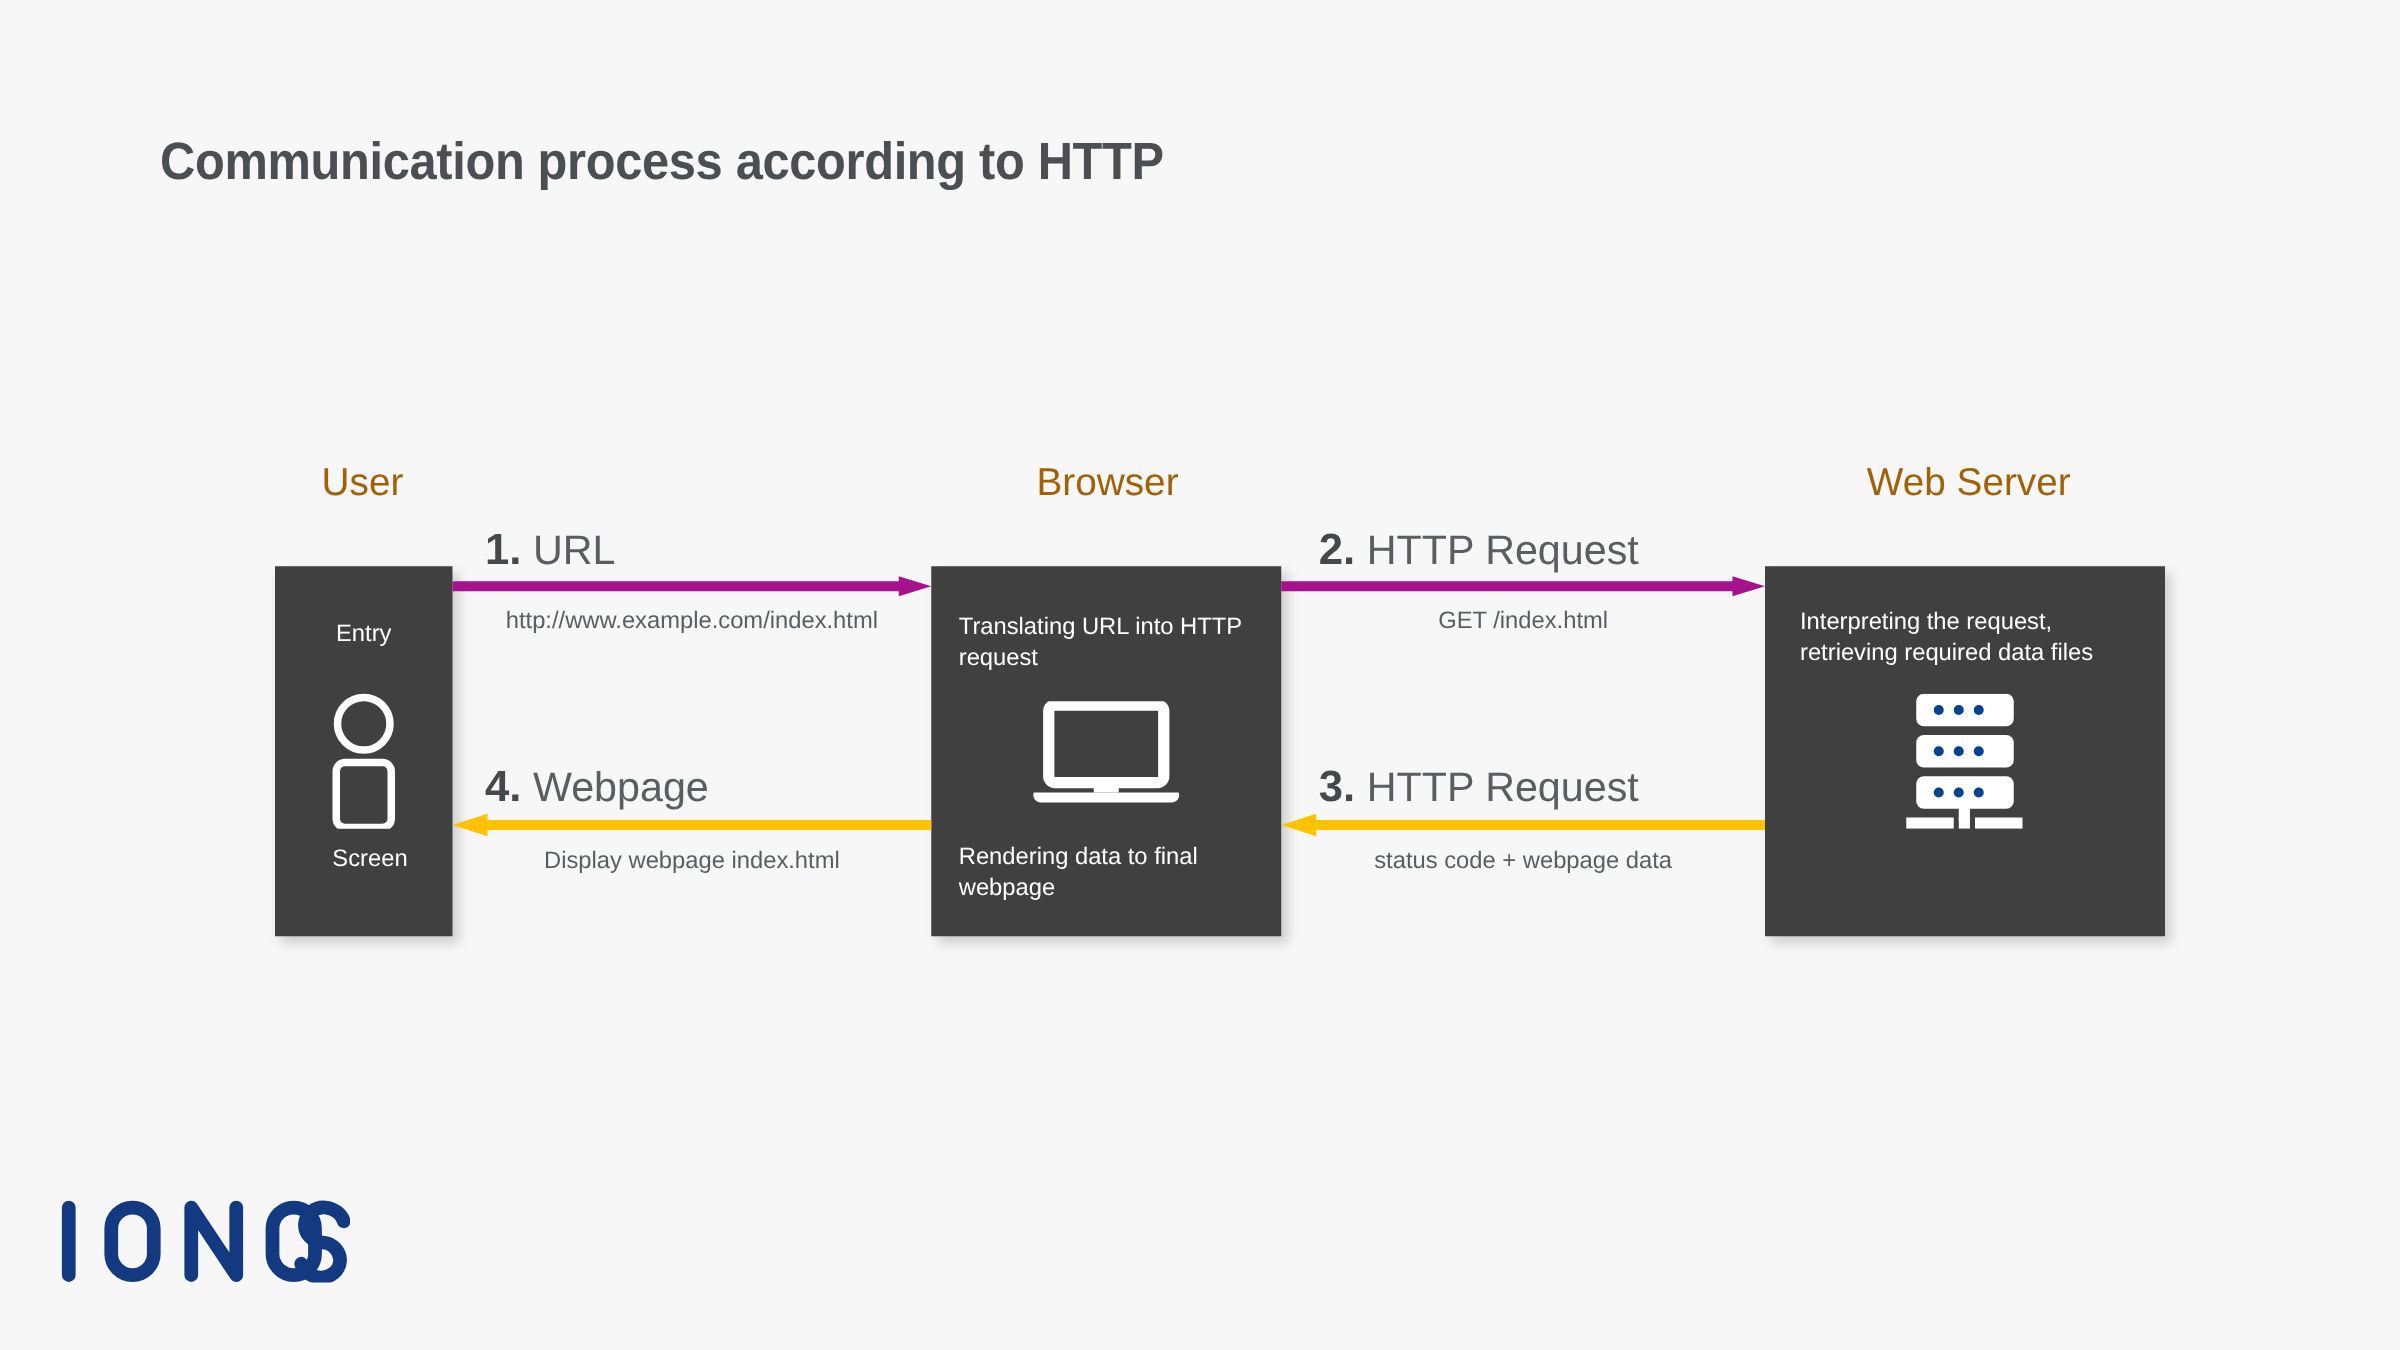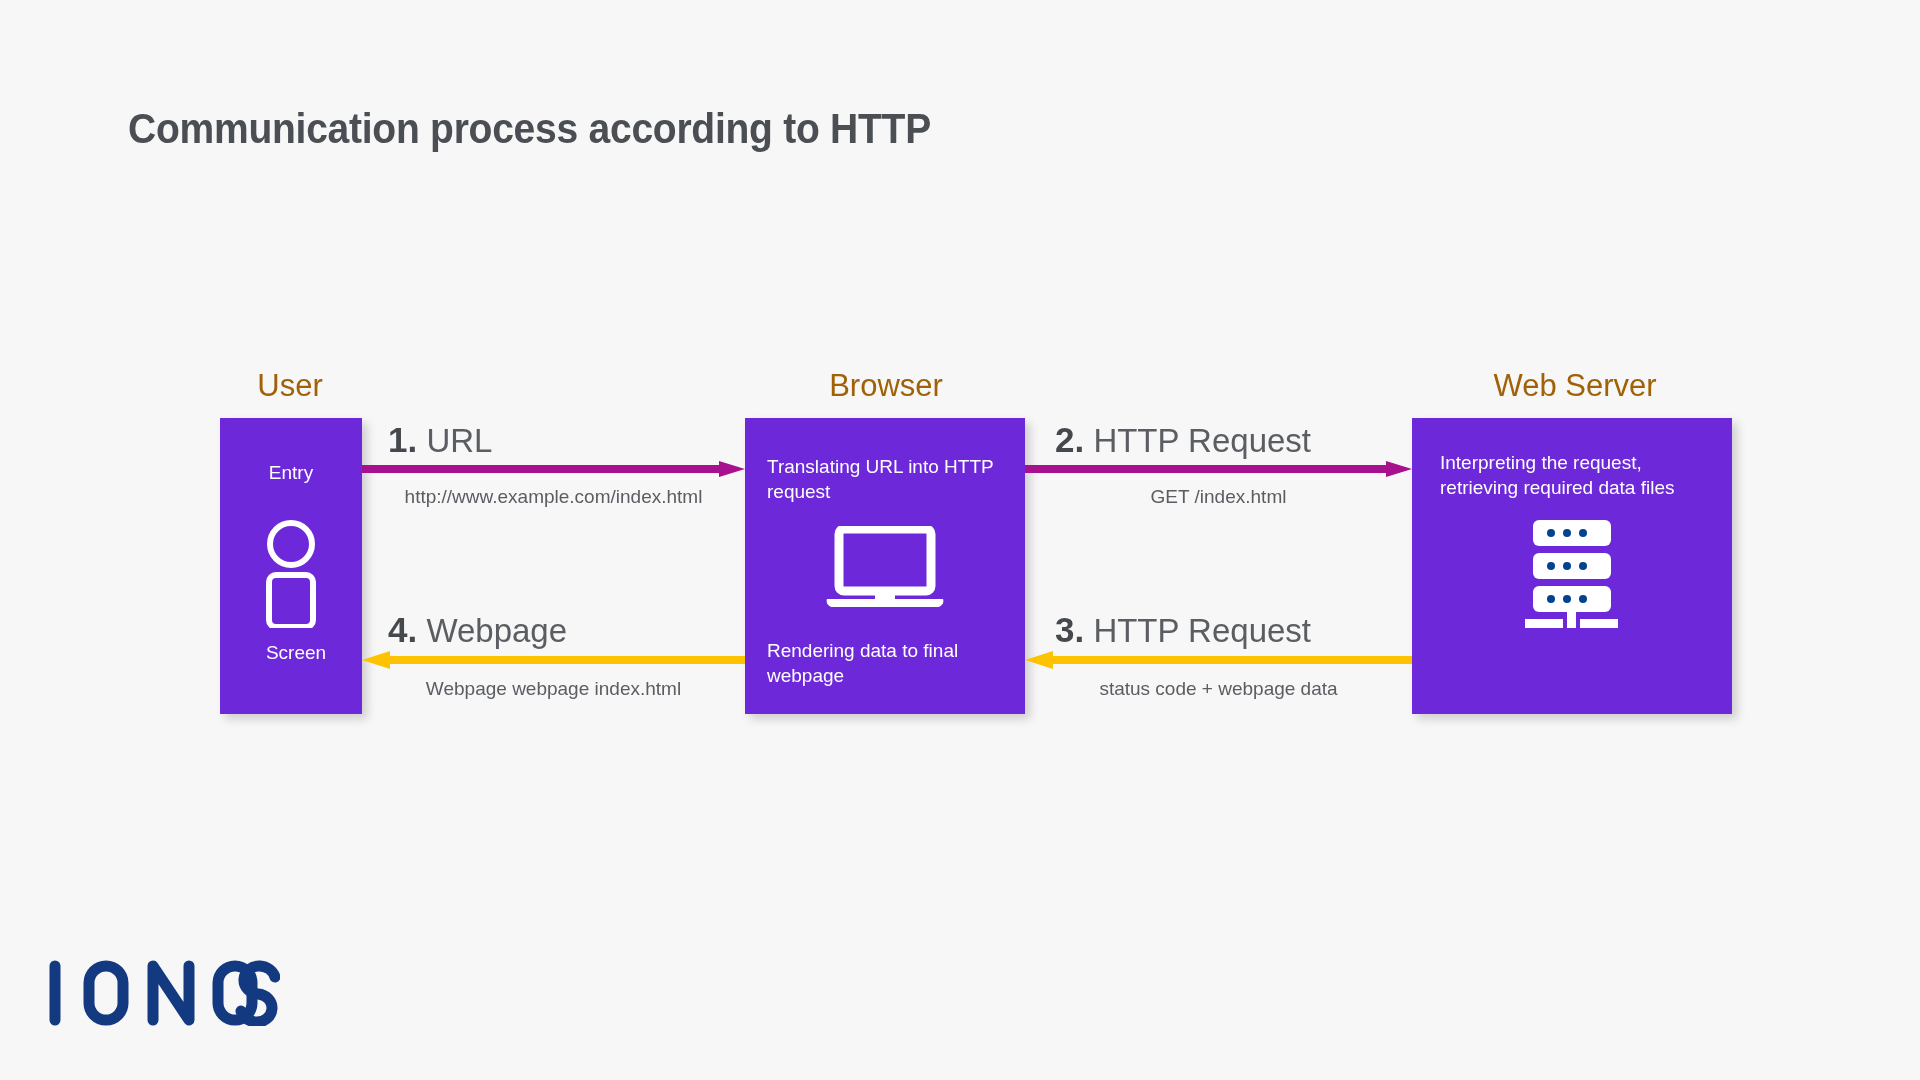--- a/index.html
+++ b/index.html
@@ -46,24 +46,25 @@
     font-size: 31px;
     color: #a16207;
     white-space: nowrap;
     text-align: center;
     transform: translateX(-50%);
   }
 
   
   .node-box {
     position: absolute;
-    background: #6d28d9;
+    background: #404040;
     box-shadow: 5px 5px 9px rgba(0,0,0,0.17);
     color: #ffffff;
     box-sizing: border-box;
+    margin-top: 35px;
   }
   .node-text {
     position: absolute;
     left: 0;
     width: 100%;
     text-align: center;
     font-size: 19px;
     line-height: 1.34;
     color: #ffffff;
     box-sizing: border-box;
@@ -234,21 +235,21 @@
   </div>
 
   <div class="flow" style="left:362px; top:651px; width:383px;">
     <div class="flow-title ft-left">
       <span class="num">4.</span>
       <span>Webpage</span>
     </div>
     <svg width="383" height="18" viewBox="0 0 383 18">
       <path d="M383 5 H28 V0 L0 9 L28 18 V13 H383 Z" fill="#FDC300"></path>
     </svg>
-    <div class="flow-sub">Webpage webpage index.html</div>
+    <div class="flow-sub">Display webpage index.html</div>
   </div>
 
 </div>
 
 <div id="ionos-logo">
   <svg width="232" height="66" viewBox="0 0 232 66">
     <g fill="none" stroke="#133a80" stroke-width="11" stroke-linecap="round" stroke-linejoin="round">
 
       <line x1="7" y1="6" x2="7" y2="60"></line>
 

